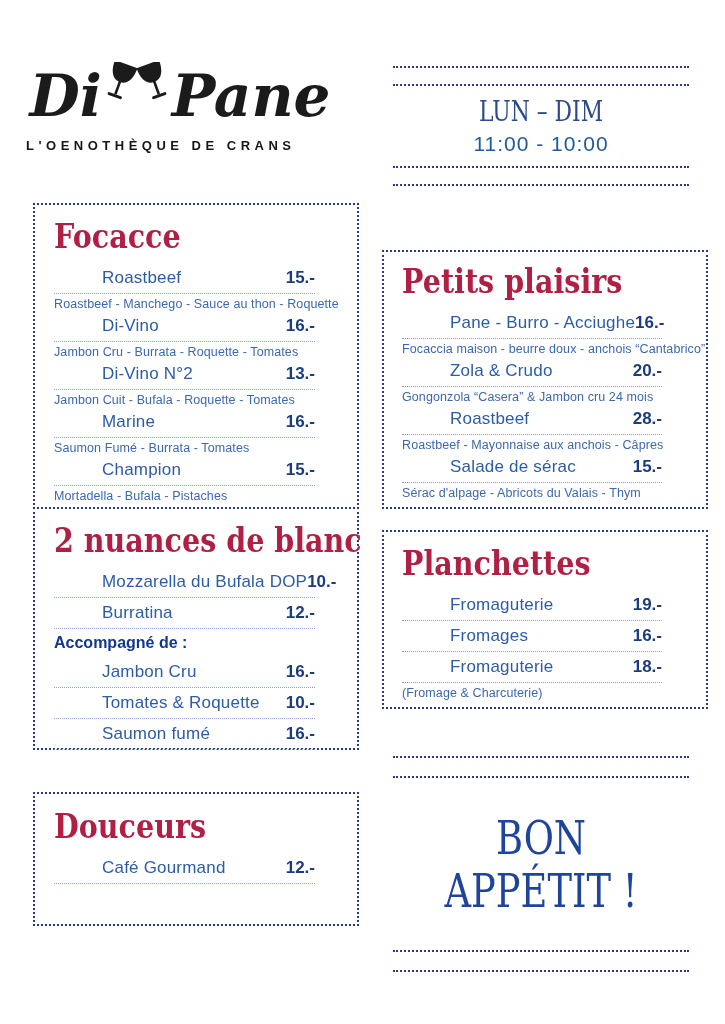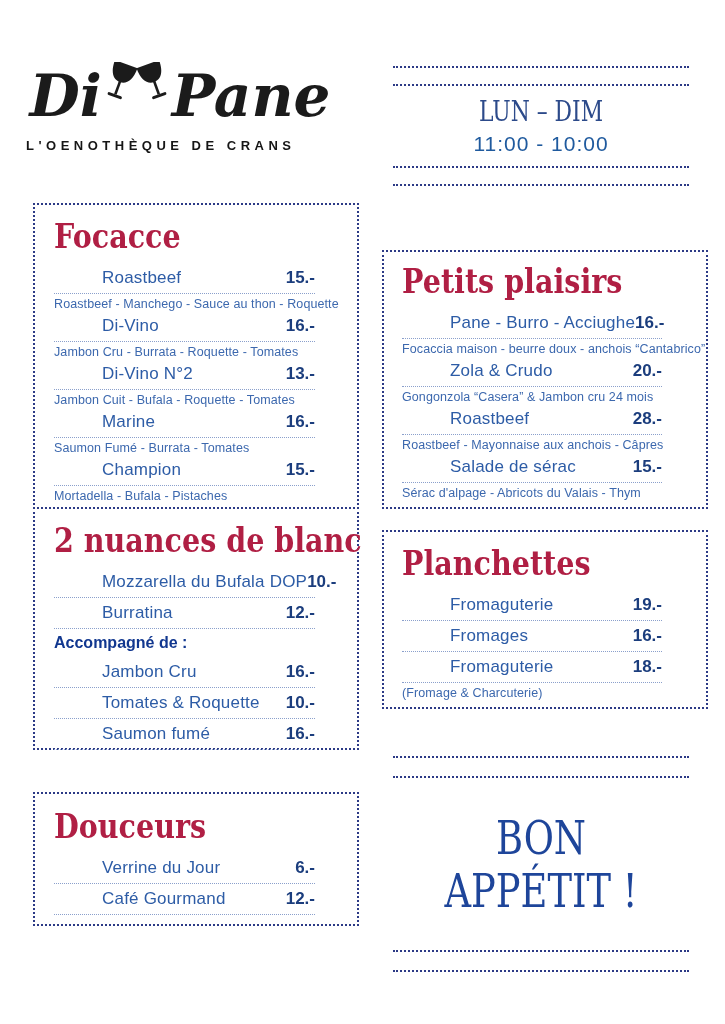--- a/index.html
+++ b/index.html
@@ -222,26 +222,20 @@
         <span class="mi-price">18.-</span>
       </div>
       <div class="mi-desc">(Fromage &amp; Charcuterie)</div>
     </div>
   </div>
 
   <div class="box" id="box-douceurs">
     <div class="section-title">Douceurs</div>
     <div class="mi">
       <div class="mi-row">
-        <span class="mi-name">Verrine du Jour</span>
-        <span class="mi-price">6.-</span>
-      </div>
-    </div>
-    <div class="mi">
-      <div class="mi-row">
         <span class="mi-name">Café Gourmand</span>
         <span class="mi-price">12.-</span>
       </div>
     </div>
   </div>
 
   <div class="closing-block">
     <div class="dline l1"></div>
     <div class="dline l2"></div>
     <div class="closing-text">

